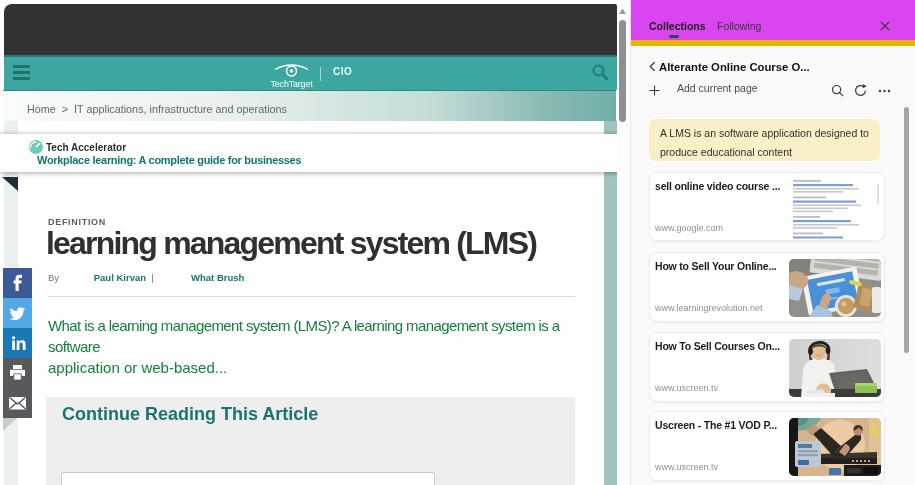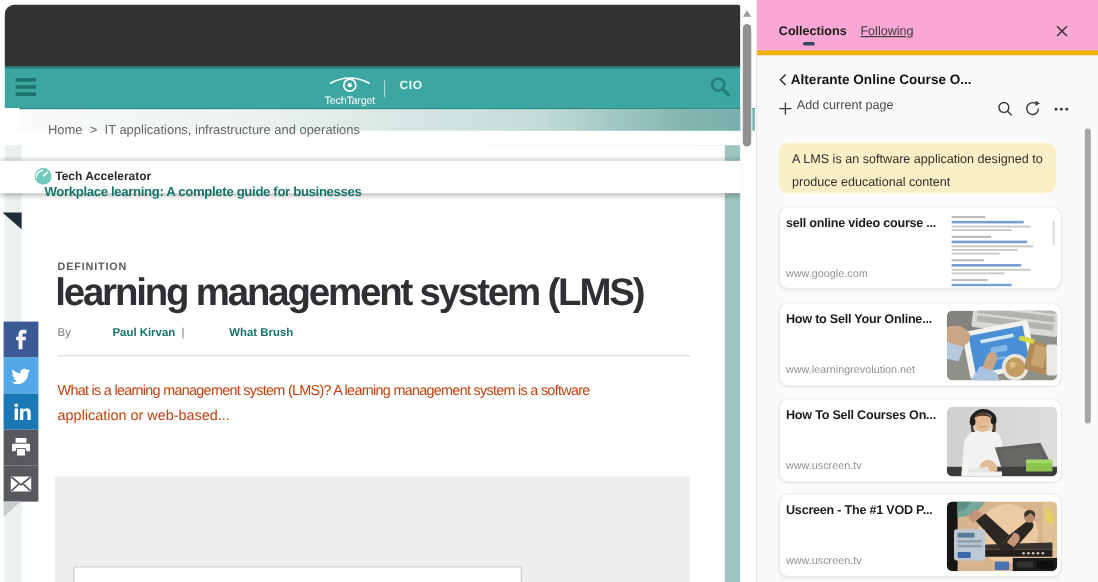--- a/index.html
+++ b/index.html
@@ -8,71 +8,71 @@
   .abs { position:absolute; }
   #stage { position:relative; width:915px; height:485px; }
 
   
   #pane { position:absolute; left:0; top:0; width:630px; height:485px; background:#fff; }
   #darkbar { position:absolute; left:4px; top:4px; width:613px; height:51px;
     background:#323134; border-radius:8px 2px 0 0; }
   #tealnav { position:absolute; left:4px; top:55px; width:613px; height:35px;
     background:#3ca7a0; border-top:2px solid #2a7b75; }
   .hline { position:absolute; left:9px; width:17px; height:2.5px; background:#1d746d; }
-  #crumb { position:absolute; left:16px; top:90px; width:613px; height:19px;
+  #crumb { position:absolute; left:3px; top:90px; width:613px; height:31px;
     background:linear-gradient(to right,#fafbfb 0%,#eaf1f0 35%,#c4dcd8 70%,#85b7b1 90%,#72afa9 100%);
     border-top:1px solid #2f8a84; }
   #crumbtext { position:absolute; left:24px; top:12px; font-size:10.8px; color:#63666a; }
   #pagebg { position:absolute; left:4px; top:121px; width:613px; height:364px;
     background:linear-gradient(to right,#eaf1f0 0%,#e3edec 40%,#c2d9d5 80%,#9dc4be 97%,#9dc4be 100%); }
   #container { position:absolute; left:18px; top:121px; width:586px; height:364px; background:#fff; }
 
   
-  #banner { position:absolute; left:0px; top:134px; width:618px; height:27px; background:#fff;
+  #banner { position:absolute; left:0px; top:134px; width:618px; height:38px; background:#fff;
     box-shadow:0 -2px 3px rgba(0,0,0,0.12), 0 2px 4px rgba(0,0,0,0.25); }
   #banner .t1 { position:absolute; left:46px; top:8px; font-size:10px; font-weight:bold; color:#2b2d30; }
   #banner .t2 { position:absolute; left:37px; top:20px; font-size:11px; letter-spacing:-0.3px; font-weight:bold; color:#15756d; }
   #fold { position:absolute; left:2px; top:177px; width:0; height:0;
     border-top:14px solid #222e35; border-left:16px solid transparent; }
 
   
   .def { position:absolute; left:48px; top:216.5px; font-size:9px; font-weight:bold;
     letter-spacing:0.7px; color:#5a5d61; }
   .title { position:absolute; left:46px; top:225px; font-size:32px; font-weight:bold;
     color:#2e3033; letter-spacing:-1.8px; line-height:36px; }
   .byline { position:absolute; left:48px; top:271.5px; font-size:9.5px; color:#75787c; }
   .byline b { color:#15756d;padding-left:32px; }
   .hr1 { position:absolute; left:48px; top:296px; width:527px; height:1px; background:#dcdcdc; }
-  .para { position:absolute; left:48px; top:315px; width:560px; font-size:12px;
-    line-height:21px; color:#c2410c; }
+  .para { position:absolute; left:48px; top:315px; width:560px; font-size:15px;
+    line-height:21px; color:#15803d; }
   .signin { position:absolute; left:442px; top:399px; font-size:11px; letter-spacing:-0.2px; color:#15756d; }
   #graybox { position:absolute; left:46px; top:397px; width:529px; height:88px; background:#eeeeee; }
   #graybox .h { position:absolute; left:16px; top:7px; font-size:18px; font-weight:bold; color:#1b746e; }
   #graybox .s { position:absolute; left:16px; top:40px; font-size:11px; color:#55575a; }
   #graybox .inp { position:absolute; left:15px; top:75px; width:374px; height:20px;
     background:#fff; border:1px solid #c9c9c9; border-radius:2px; }
 
   
   .soc { position:absolute; left:3px; width:29px; height:30px; }
   .soc svg { position:absolute; left:0; top:0; }
 
   
   #sbtrack { position:absolute; left:617px; top:0px; width:10px; height:485px; background:#fdfdfd; }
   #sbthumb { position:absolute; left:619px; top:20px; width:7px; height:102px; background:#8f9091; border-radius:4px; }
 
   
   #panel { position:absolute; left:630px; top:0; width:285px; height:485px;
     background:#fafafa; border-left:1px solid #e4e4e4; }
-  #phead { position:absolute; left:0; top:0; width:285px; height:46px; background:#f9a8d4;
-    border-bottom:4px solid #eab308; }
+  #phead { position:absolute; left:0; top:0; width:285px; height:46px; background:#d946ef;
+    border-bottom:6px solid #eab308; }
   .tab1 { position:absolute; left:18px; top:19.5px; font-size:10.5px; font-weight:bold; color:#1c1c1c; }
-  .tab2 { position:absolute; left:86px; top:19.5px; font-size:10.5px; color:#3a3a3a;text-decoration:underline; }
+  .tab2 { position:absolute; left:86px; top:19.5px; font-size:10.5px; color:#3a3a3a; }
   .tabind { position:absolute; left:38px; top:35px; width:10px; height:2.5px; background:#31485a; border-radius:2px; }
   .ctitle { position:absolute; left:28px; top:60.5px; font-size:11.3px; font-weight:bold; color:#111; }
-  .addrow { position:absolute; left:33px; top:82px; font-size:10.5px; color:#494b4d; }
+  .addrow { position:absolute; left:46px; top:82px; font-size:10.5px; color:#494b4d; }
 
   #note { position:absolute; left:18px; top:119px; width:231px; height:42px;
     background:#faf0c8; border-radius:8px; font-size:10.5px; color:#31302c; padding:5px 0 0 11px; line-height:18.5px; }
 
   .card { position:absolute; left:18px; width:236px; background:#fff; border-radius:8px;
     border:1px solid #ededed; box-shadow:0 1px 2px rgba(0,0,0,0.06); }
   .card .ct { position:absolute; left:5px; top:6.5px; font-size:10.5px; font-weight:bold; color:#1d1d1d; letter-spacing:-0.2px; }
   .card .cu { position:absolute; left:5px; top:50px; font-size:9px; color:#8f9193; }
   .thumb { position:absolute; right:3px; top:6px; width:92px; border-radius:5px; overflow:hidden; }
 
@@ -120,20 +120,21 @@
     </div>
     <div id="fold"></div>
 
     <div class="def">DEFINITION</div>
     <div class="title">learning management system (LMS)</div>
     <div class="byline">By <b>Paul Kirvan</b>&nbsp; | &nbsp;<b>What Brush</b></div>
     <div class="hr1"></div>
     <div class="para"><span style="letter-spacing:-0.6px">What is a learning management system (LMS)? A learning management system is a software</span><br>application or web-based...</div>
     <div class="signin">Sign in for existing members</div>
     <div id="graybox">
+      <div class="h">Continue Reading This Article</div>
       <div class="inp"></div>
     </div>
 
     <div class="soc" style="top:268px;background:#3c5a96">
       <svg width="29" height="30" viewBox="0 0 29 30">
           <path d="M16.5 10h2.5V6.8h-2.9c-2.4 0-3.6 1.6-3.6 3.8v2h-2v3h2V23h3.2v-7.4h2.6l.4-3h-3v-1.5c0-.7.3-1.1.8-1.1z" fill="#fff"></path>
         </svg>
     </div>
     <div class="soc" style="top:298px;background:#55a8e8">
       <svg width="29" height="30" viewBox="0 0 29 30">

